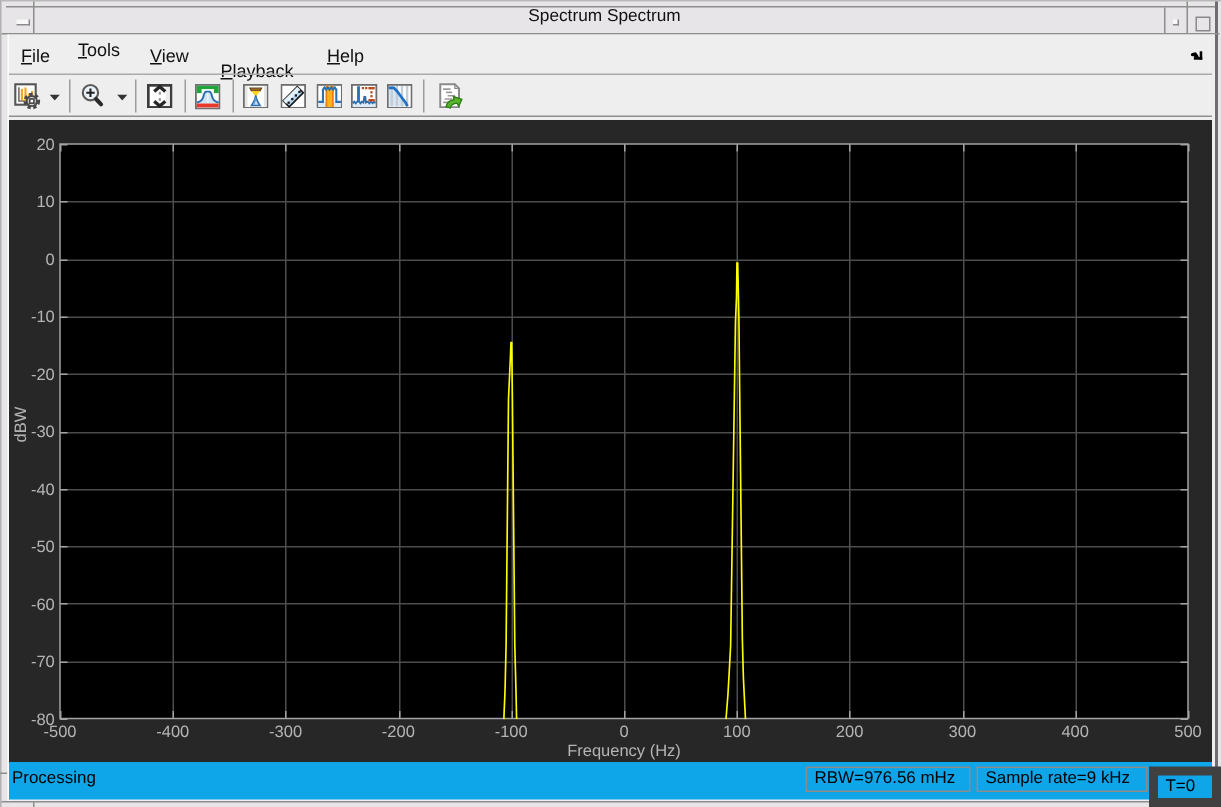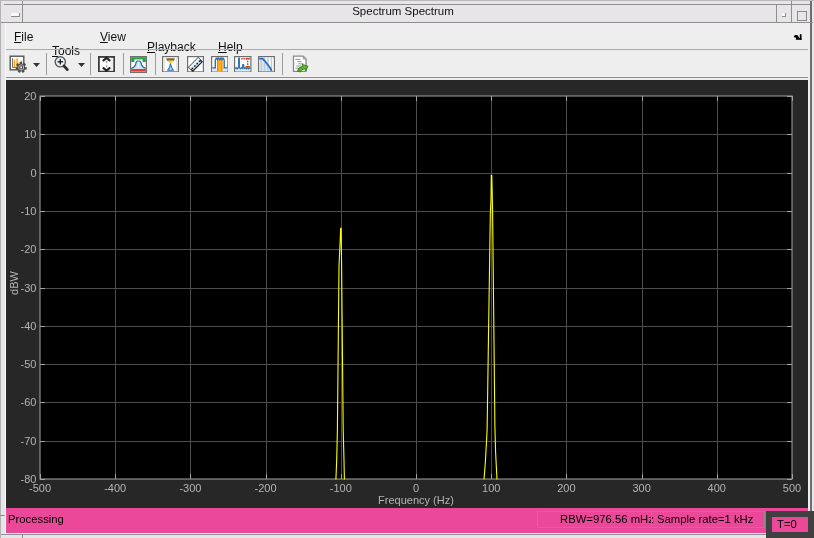--- a/index.html
+++ b/index.html
@@ -30,24 +30,24 @@
   <div class="abs" style="left:11px;top:12.5px;width:8px;height:3px;background:#f8f8f8;border-right:1.5px solid #8a8a8a;border-bottom:1.5px solid #8a8a8a;"></div>
   <div class="abs" style="left:782px;top:13px;width:2.5px;height:2.5px;background:#f8f8f8;border-right:1px solid #8a8a8a;border-bottom:1px solid #8a8a8a;"></div>
   <div class="abs" style="left:796.5px;top:10.5px;width:8px;height:8px;border:1.5px solid #8a8a8a;"></div>
 
   <div class="abs" style="left:26px;top:5px;width:754px;text-align:center;font-size:11.5px;color:#111;">Spectrum Spectrum</div>
 
   <div class="abs" style="left:5px;top:23px;width:804px;height:511px;background:#efeeef;border-left:1px solid #fbfbfb;"></div>
 
   <div class="abs" id="menubar" style="left:6px;top:23px;width:802px;height:26px;font-size:12px;color:#111;">
     <span class="abs" style="left:8px;top:7px;text-align:center;"><u>F</u>ile</span>
-    <span class="abs" style="left:46px;top:21px;"><u>T</u>ools</span>
+    <span class="abs" style="left:46px;top:3px;"><u>T</u>ools</span>
     <span class="abs" style="left:94px;top:7px;"><u>V</u>iew</span>
     <span class="abs" style="left:141px;top:17px;"><u>P</u>layback</span>
-    <span class="abs" style="left:212px;top:17px;"><u>H</u>elp</span>
+    <span class="abs" style="left:212px;top:7px;"><u>H</u>elp</span>
     <svg class="abs" style="left:786.6px;top:10.2px;" width="10" height="8" viewBox="0 0 10 8">
       <rect x="6.8" y="1.2" width="1.7" height="5.6" fill="#000"></rect>
       <rect x="2.9" y="5.1" width="5.6" height="1.7" fill="#000"></rect>
       <path d="M2.5,2.1 L4.3,1.9 L5.1,3.0 L6.1,4.5 L6.1,5.4 L3.5,5.4 L2.6,4.4 Q0.8,4.8 0.9,3.4 Q1.1,2.2 2.5,2.1 Z" fill="#000"></path>
     </svg>
   </div>
   <div class="fline" style="left:6px;top:49px;width:802px;height:1px;background:#aaa;"></div>
 
   <div class="abs" id="toolbar" style="left:6px;top:50px;width:802px;height:27px;"></div>
 
@@ -272,18 +272,18 @@
       <text x="36.5" y="483.0" text-anchor="end">-80</text>
       <text x="416" y="504" text-anchor="middle">Frequency (Hz)</text>
       <text transform="translate(17.5,283) rotate(-90)" text-anchor="middle">dBW</text>
     </g>
     <g fill="none" stroke="#ffff00" stroke-width="1.1" id="traces">
       <path d="M335.9,479.4 L336.7,460 L337.4,430 L339.0,266 L340.2,240 L340.65,228.3 L341.15,228.3 L341.6,266 L343.2,430 L344.0,461 L344.4,479.4"></path>
       <path d="M484.0,479.4 L485.3,463 L486.2,447 L487.1,430 L490.3,215 L491.0,198 L491.3,175.4 L491.8,175.4 L492.3,198 L492.6,212 L494.9,426 L495.6,452 L496.4,468 L497.0,479.4"></path>
     </g>
   </svg>
 
-  <div class="abs" style="left:6px;top:508px;width:802px;height:25px;background:#ec4899;font-size:11.3px;color:#000;">
+  <div class="abs" style="left:6px;top:508px;width:802px;height:25px;background:#0ea5e9;font-size:11.3px;color:#000;">
     <span class="abs" style="left:2px;top:5px;">Processing</span>
-    <div class="abs" style="left:531px;top:3px;width:103px;height:15px;border:1px solid #8c8c8c;padding-left:22px;line-height:15px;">RBW=976.56 mHz</div>
-    <div class="abs" style="left:645px;top:3px;width:107px;height:15px;border:1px solid #8c8c8c;padding-left:5px;line-height:15px;">Sample rate=1 kHz</div>
+    <div class="abs" style="left:531px;top:3px;width:103px;height:15px;border:1px solid #8c8c8c;padding-left:5px;line-height:15px;">RBW=976.56 mHz</div>
+    <div class="abs" style="left:645px;top:3px;width:107px;height:15px;border:1px solid #8c8c8c;padding-left:5px;line-height:15px;">Sample rate=9 kHz</div>
     <div class="abs" style="left:760px;top:3px;width:31px;height:15px;border:6px solid #404040;padding-left:5px;line-height:15px;">T=0</div>
   </div>
 
 </body></html>

